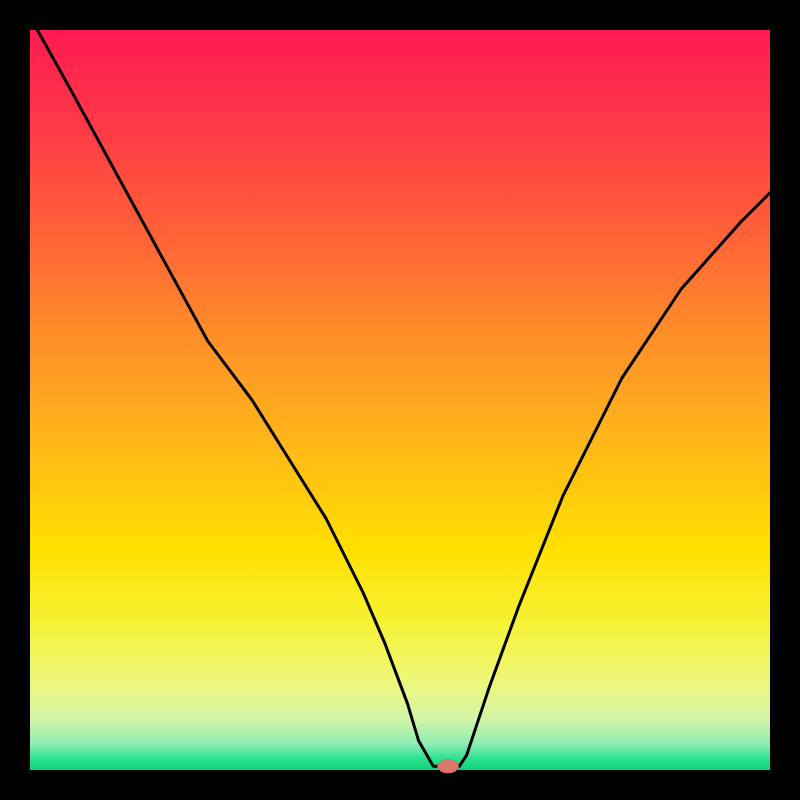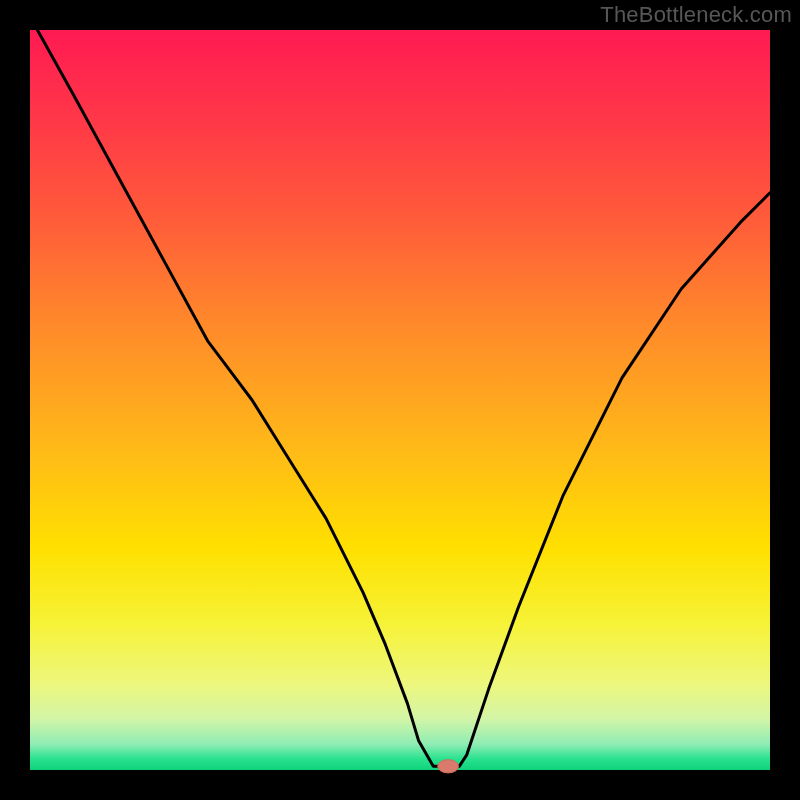--- a/index.html
+++ b/index.html
@@ -50,14 +50,13 @@
           <stop offset="96.5%" stop-color="#8fedb4"></stop>
           <stop offset="98.5%" stop-color="#29e28f"></stop>
           <stop offset="100%" stop-color="#0fd27a"></stop>
         </linearGradient>
   </defs>
   <rect id="plot-bg" fill="url(#bg-grad)" x="30" y="30" width="740" height="740"></rect>
   <path id="curve" fill="none" stroke-width="3" stroke-linecap="round" stroke-linejoin="round" d="M37.4 30.0 L74.4 96.6 L118.8 178.0 L163.2 259.4 L207.6 340.8 L229.8 370.4 L252.0 400.0 L289.0 459.2 L326.0 518.4 L363.0 592.4 L385.2 644.2 L407.4 703.4 L418.5 740.4 L433.3 766.3 L444.4 766.3 L459.2 766.3 L466.6 755.2 L488.8 688.6 L518.4 607.2 L562.8 496.2 L622.0 377.8 L681.2 289.0 L740.4 222.4 L770.0 192.8" stroke="#000000"></path>
   <ellipse id="marker" cx="448.09999999999997" cy="766.3" rx="10.36" ry="6.660000000000001" fill="#d97a6c" stroke="#cf6b5c" stroke-width="1"></ellipse>
 </svg>
 
-<div class="watermark">TheBottleneck.com</div>
 </div>
 
 </body></html>

